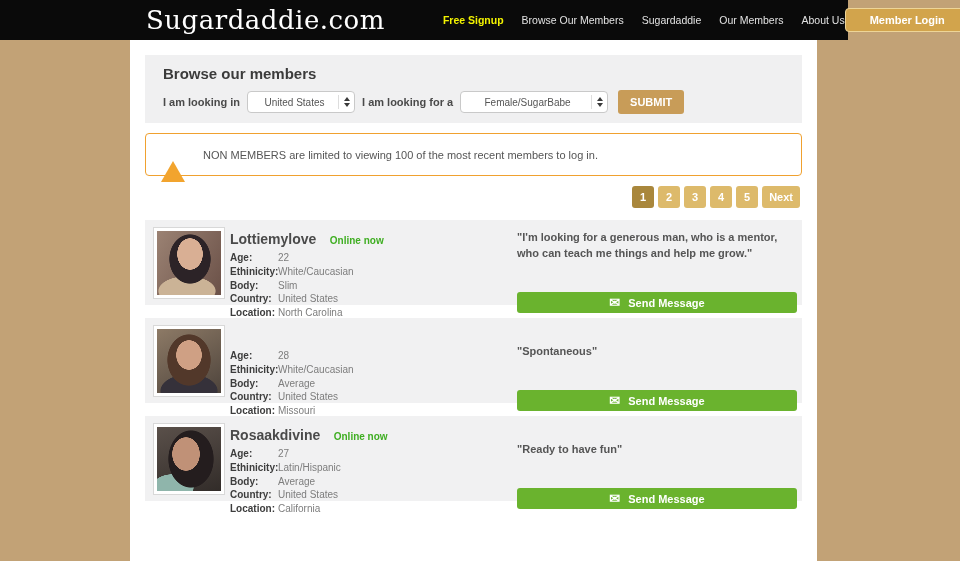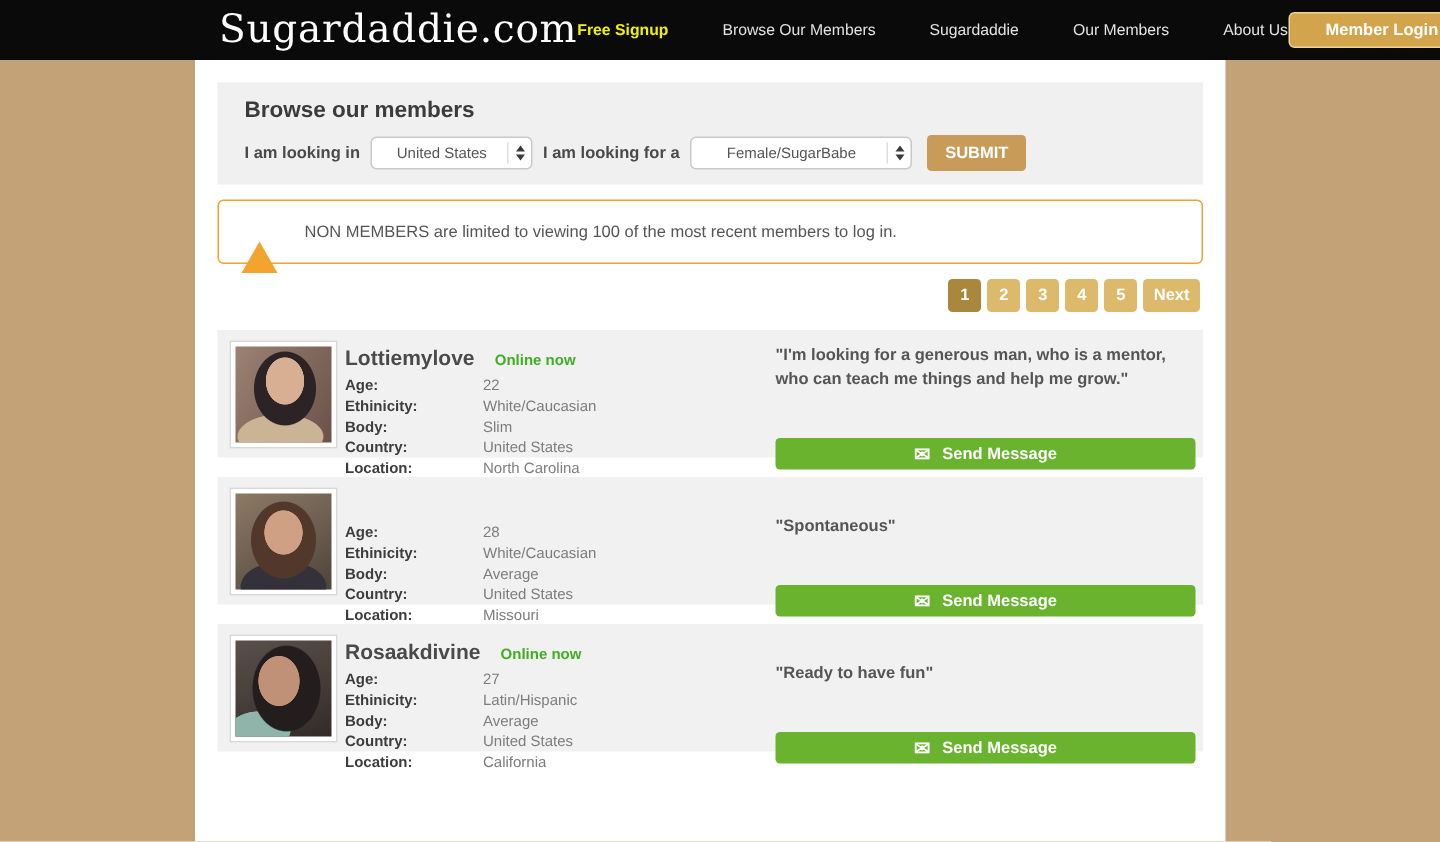--- a/index.html
+++ b/index.html
@@ -7,34 +7,34 @@
   body {
     background: #c2a276;
     font-family: "Liberation Sans", sans-serif;
     overflow: hidden;
     position: relative;
   }
 
   
   .navbar {
     position: absolute; top: 0; left: 0;
-    width: 960px; height: 40px;
+    width: 848px; height: 40px;
     background: #0a0a0a;
     display: flex; align-items: center;
     z-index: 5;
   }
   .logo {
     font-family: "DejaVu Serif", serif;
     color: #fff; font-size: 26px;
     margin-left: 146px; letter-spacing: 0.5px;
     white-space: nowrap; cursor: pointer;
   }
   .nav-links {
-    display: flex; align-items: center; gap: 36px;
-    font-size: 10.5px; color: #e2e2e2;
+    display: flex; align-items: center; gap: 18px;
+    margin-left: 58px; font-size: 10.5px; color: #e2e2e2;
   }
   .nav-link { cursor: pointer; white-space: nowrap; }
   .nav-link.highlight { color: #f2f200; font-weight: bold; }
   .login-btn {
     margin-left: auto; margin-right: 156px;
     background: #d2a44c; border: 1px solid #eed597;
     color: #fff; font-weight: bold; font-size: 11px;
     padding: 5px 24px; border-radius: 4px; cursor: pointer;
     font-family: "Liberation Sans", sans-serif;
     white-space: nowrap;
@@ -144,21 +144,21 @@
     background:
       radial-gradient(ellipse 14px 17px at 29px 27px, #c09177 97%, rgba(0,0,0,0)),
       radial-gradient(ellipse 23px 29px at 34px 32px, #241d1e 97%, rgba(0,0,0,0)),
       radial-gradient(ellipse 21px 13px at 16px 60px, #8fb5ab 97%, rgba(0,0,0,0)),
       linear-gradient(160deg, #5a504a, #322c29);
   }
   .member-name-row { position: absolute; left: 85px; top: 10px; white-space: nowrap; }
   .member-name { font-size: 14px; font-weight: bold; color: #4a4a4a; cursor: pointer; }
   .member-status { font-size: 10px; font-weight: bold; color: #3fae22; margin-left: 9px; }
   .details { position: absolute; left: 85px; top: 31px; font-size: 10px; }
-  .detail-row { display: flex; height: 13.7px; align-items: center; gap: 44px; }
+  .detail-row { display: flex; height: 13.7px; align-items: center; }
   .detail-label { width: 48px; font-weight: bold; color: #3d3d3d; }
   .detail-value { color: #7d7d7d; white-space: nowrap; }
 
   .member-right { position: absolute; left: 372px; top: 0; width: 280px; height: 100%; }
   .quote {
     position: absolute; bottom: 43px; left: 0; width: 100%;
     font-size: 11px; font-weight: bold; color: #555; line-height: 1.45;
   }
   .send-btn {
     position: absolute; top: 72px; left: 0; width: 100%; height: 21px;

